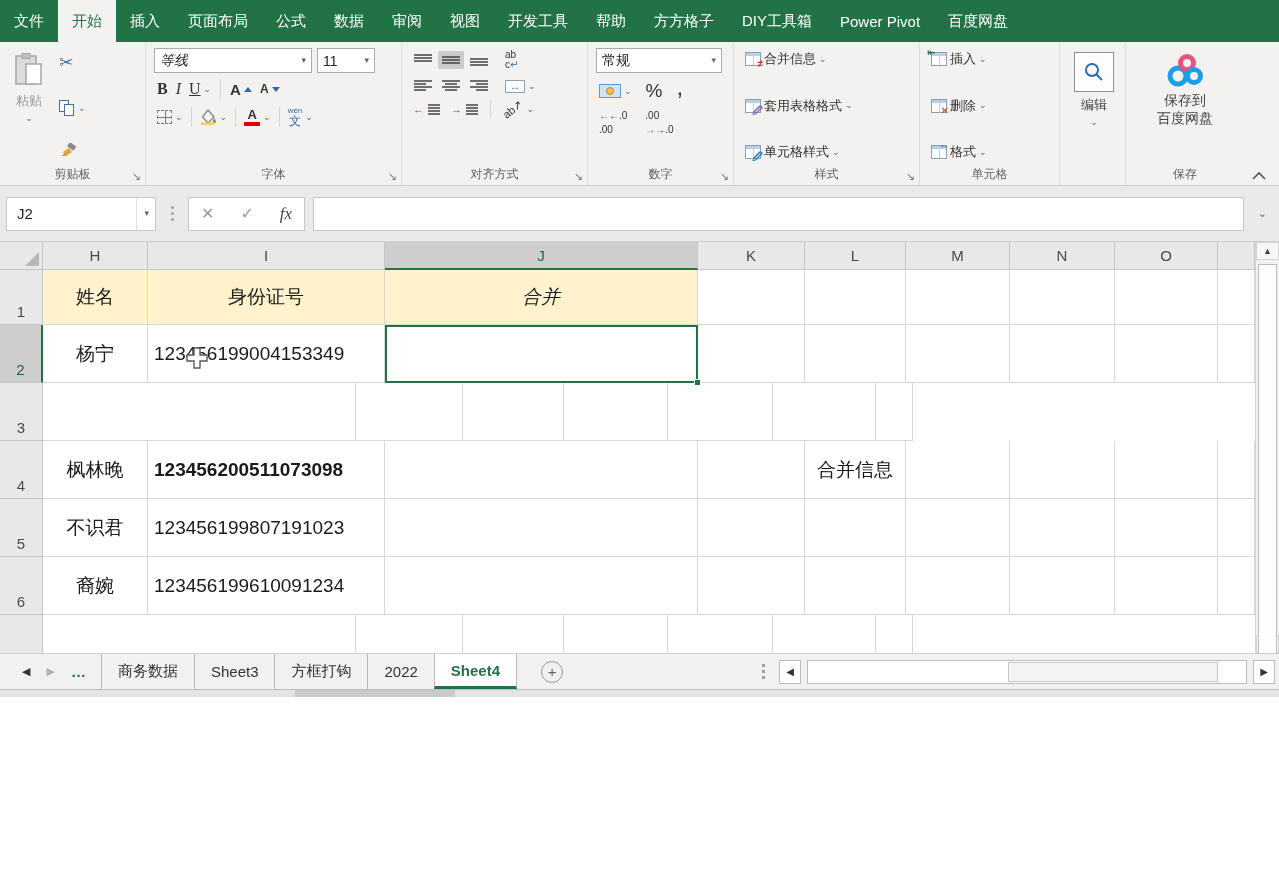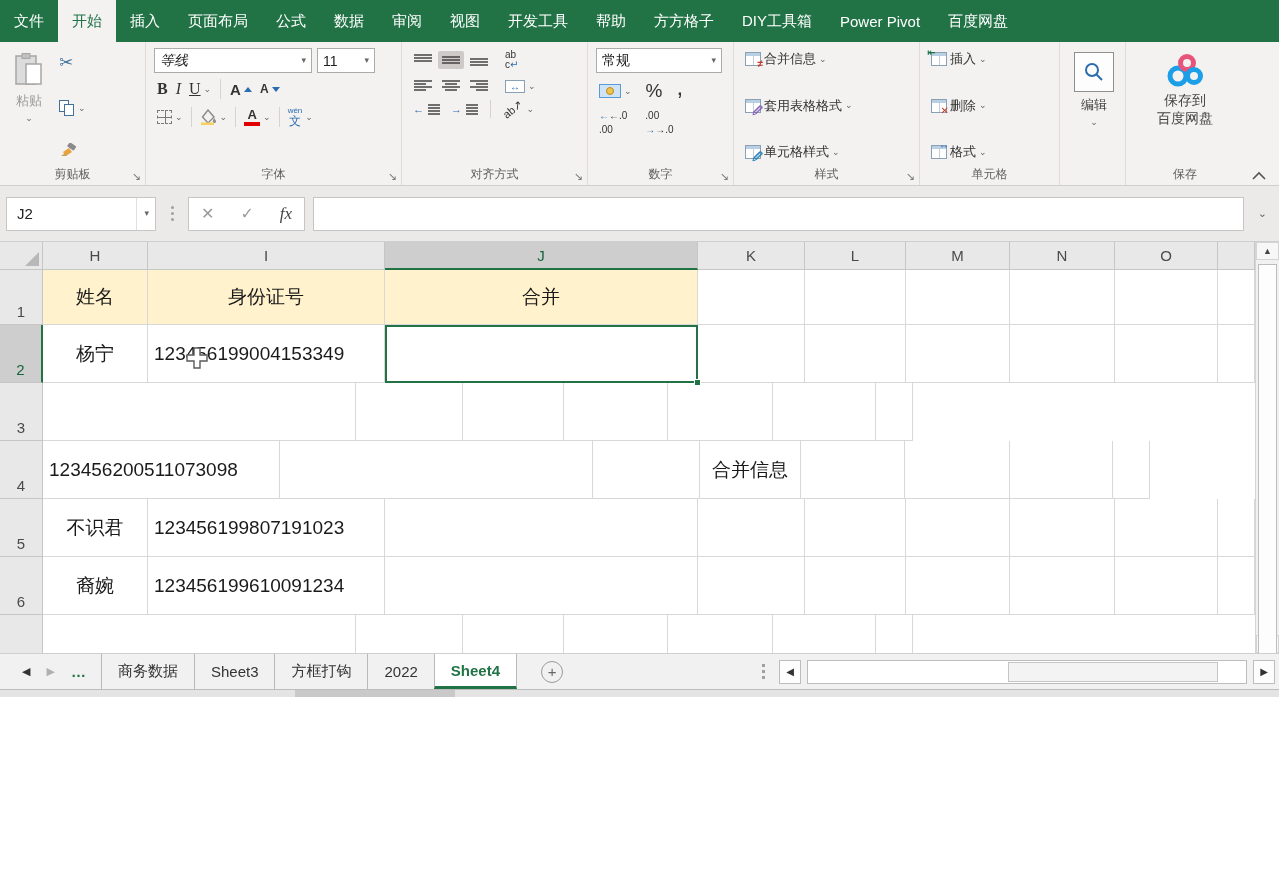--- a/index.html
+++ b/index.html
@@ -470,21 +470,21 @@
           <div class="colhead" style="width: 101px;">L</div>
           <div class="colhead" style="width: 104px;">M</div>
           <div class="colhead" style="width: 105px;">N</div>
           <div class="colhead" style="width: 103px;">O</div>
           <div class="colhead" style="width: 37px;"></div>
         </div>
         <div class="grow" style="height: 55px;">
           <div class="rowhead">1</div>
           <div class="cell center cream" style="width: 105px;">姓名</div>
           <div class="cell center cream" style="width: 237px;">身份证号</div>
-          <div class="cell center cream" style="width: 313px;">合并</div>
+          <div class="cell center cream" style="width: 313px; font-style: italic;">合并</div>
           <div class="cell" style="width: 107px;"></div>
           <div class="cell" style="width: 101px;"></div>
           <div class="cell" style="width: 104px;"></div>
           <div class="cell" style="width: 105px;"></div>
           <div class="cell" style="width: 103px;"></div>
           <div class="cell" style="width: 37px;"></div>
         </div>
         <div class="grow" style="height: 58px;">
           <div class="rowhead sel">2</div>
           <div class="cell center" style="width: 105px;">杨宁</div>
@@ -502,21 +502,22 @@
           <div class="cell" style="width: 313px;"></div>
           <div class="cell" style="width: 107px;"></div>
           <div class="cell" style="width: 101px;"></div>
           <div class="cell" style="width: 104px;"></div>
           <div class="cell" style="width: 105px;"></div>
           <div class="cell" style="width: 103px;"></div>
           <div class="cell" style="width: 37px;"></div>
         </div>
         <div class="grow" style="height: 58px;">
           <div class="rowhead">4</div>
-          <div class="cell" style="width: 237px; padding-left: 6px;">123456200511073098</div>
+          <div class="cell center" style="width: 105px;">枫林晚</div>
+          <div class="cell" style="width: 237px; padding-left: 6px; font-weight: bold;">123456200511073098</div>
           <div class="cell" style="width: 313px;"></div>
           <div class="cell" style="width: 107px;"></div>
           <div class="cell center" style="width: 101px; text-align: right;">合并信息</div>
           <div class="cell" style="width: 104px;"></div>
           <div class="cell" style="width: 105px;"></div>
           <div class="cell" style="width: 103px;"></div>
           <div class="cell" style="width: 37px;"></div>
         </div>
         <div class="grow" style="height: 58px;">
           <div class="rowhead">5</div>

